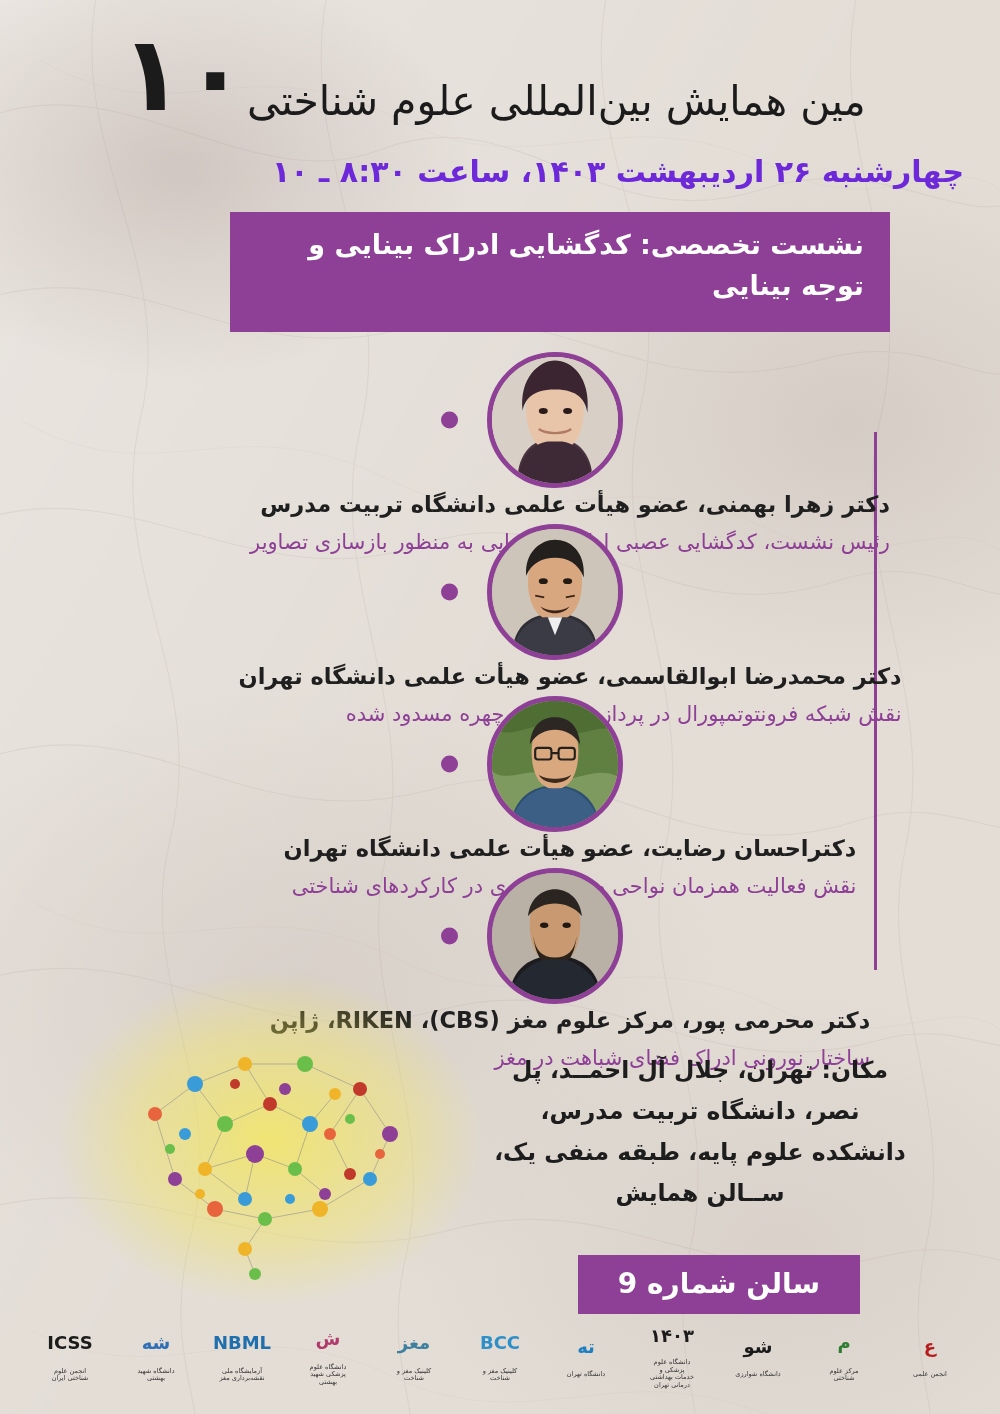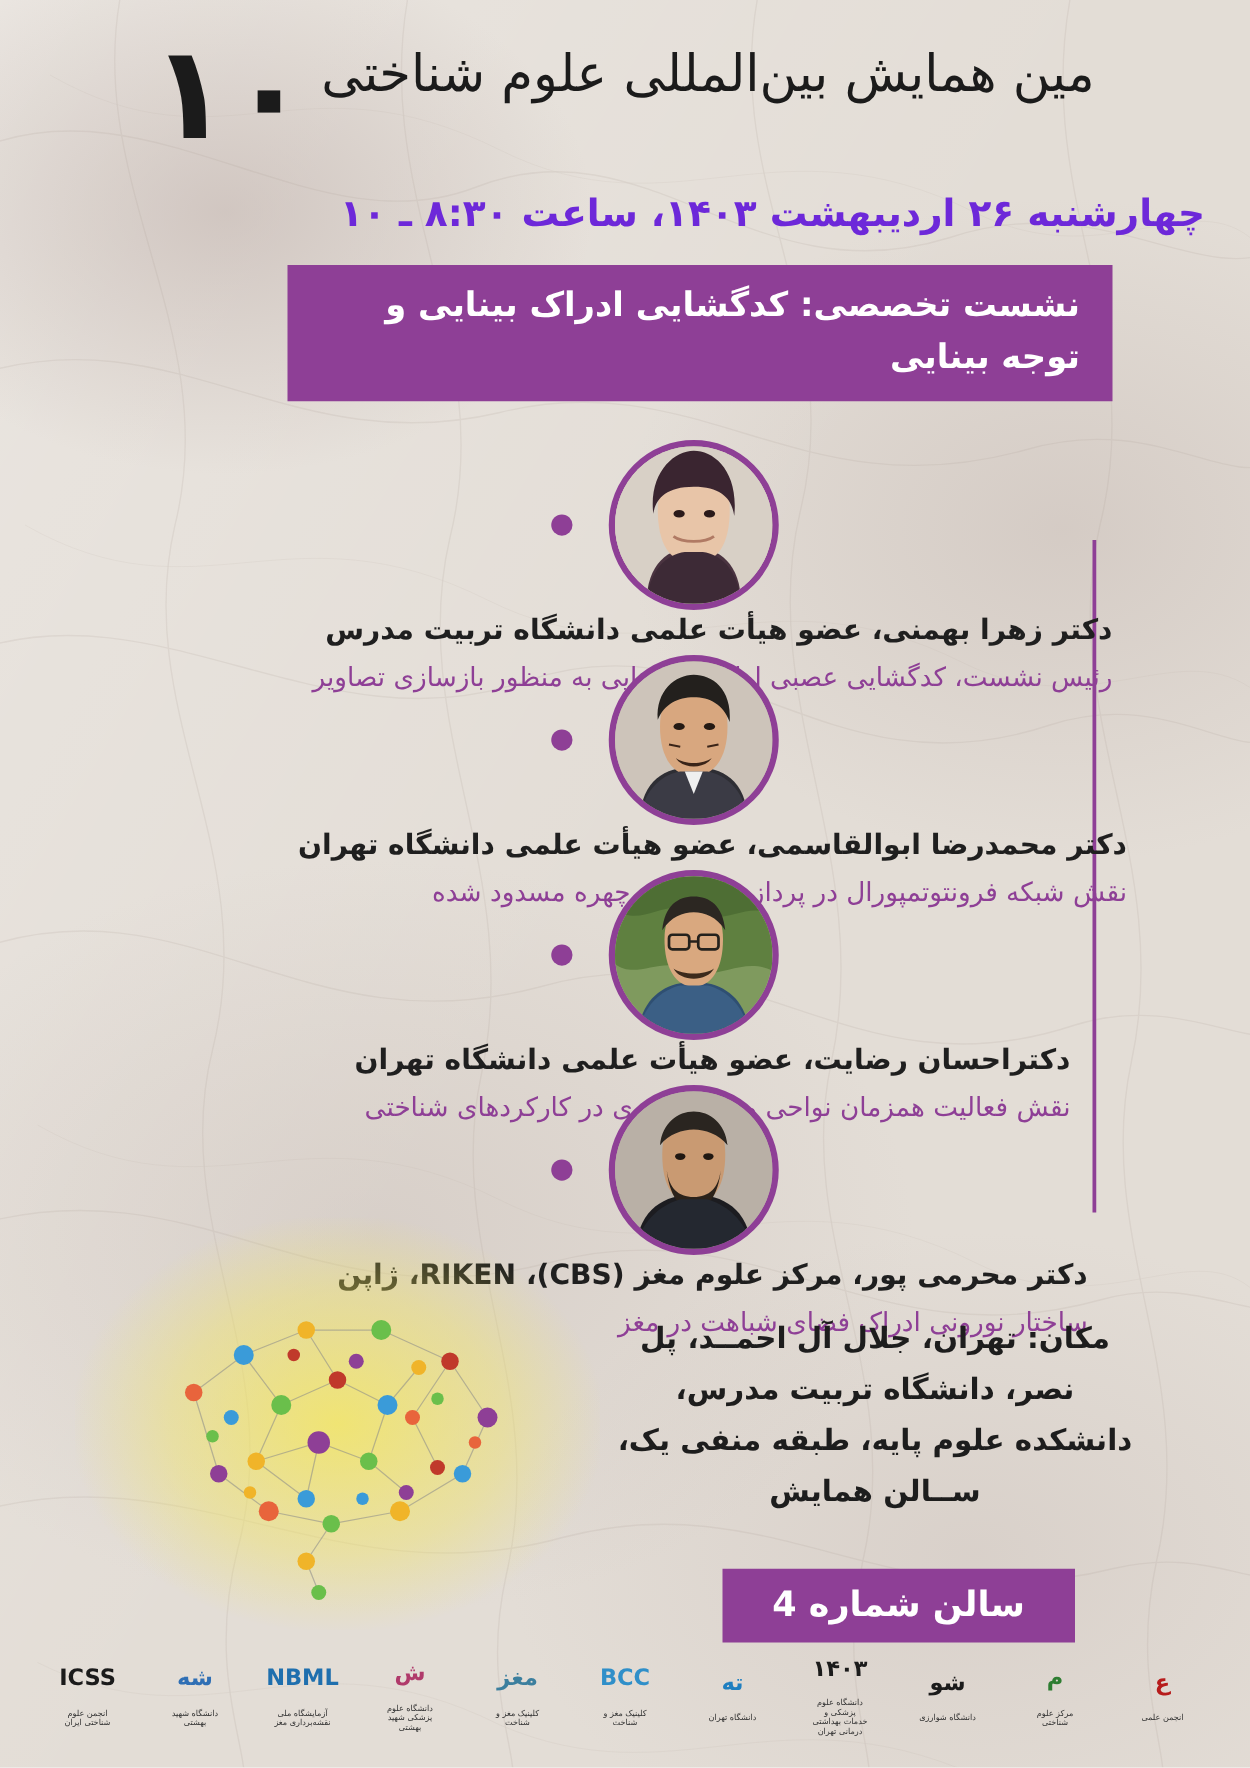--- a/index.html
+++ b/index.html
@@ -26,44 +26,43 @@
     pointer-events: none;
   }
   .texture svg { position:absolute; inset:0; width:100%; height:100%; opacity:.30; }
 
   
   .header {
     position: absolute; top: 34px; right: 36px; left: 120px;
     text-align: right;
   }
   .title-line {
-    display: flex; align-items: flex-start; justify-content: flex-start;
+    display: flex; align-items: flex-end; justify-content: flex-start;
     flex-direction: row-reverse;
-    gap: 10px;
   }
   .big-ten {
     font-size: 104px; font-weight: bold; color: #1b1b1b;
     line-height: .9; letter-spacing: -2px;
     transform: translateY(-6px);
   }
   .title-text {
     font-size: 41px; font-weight: normal; color: #1b1b1b;
     line-height: 1.25; white-space: nowrap;
   }
   .date-line {
     margin-top: 26px;
     font-size: 30px; font-weight: bold; color: #6d28d9;
     text-align: right;
   }
   .session-band {
     position: absolute; top: 212px; right: 110px;
     background: #8e3f96;
     color: #ffffff;
     font-size: 27px; font-weight: bold;
-    padding: 13px 26px 15px 26px;
+    padding: 13px 26px 26px 26px;
     line-height: 1.5;
     max-width: 660px;
     text-align: right;
   }
 
   
   .speakers {
     position: absolute; top: 352px; right: 0; left: 0;
   }
   .connector {
@@ -353,21 +352,21 @@
         <circle cx="140" cy="90" r="5" fill="#c0392b"></circle>
         <circle cx="195" cy="205" r="5" fill="#3a9bd9"></circle>
         <circle cx="105" cy="200" r="5" fill="#f0b429"></circle>
         <circle cx="75" cy="155" r="5" fill="#6abf4b"></circle>
         <circle cx="285" cy="160" r="5" fill="#e8643c"></circle>
       </g>
     </svg>
   </div>
 
   <div class="venue">مکان: تهران، جلال آل احمــد، پل نصر، دانشگاه تربیت مدرس، دانشکده علوم پایه، طبقه منفی یک، ســالن همایش</div>
-  <div class="hall-badge">سالن شماره 4</div>
+  <div class="hall-badge">سالن شماره 9</div>
 
   <div class="logos">
     <div class="logo">
       <div class="mark" style="color:#1b1b1b">ICSS</div>
       <div class="cap">انجمن علوم شناختی ایران</div>
     </div>
     <div class="logo">
       <div class="mark" style="color:#2f6fb5">شه</div>
       <div class="cap">دانشگاه شهید بهشتی</div>
     </div>

